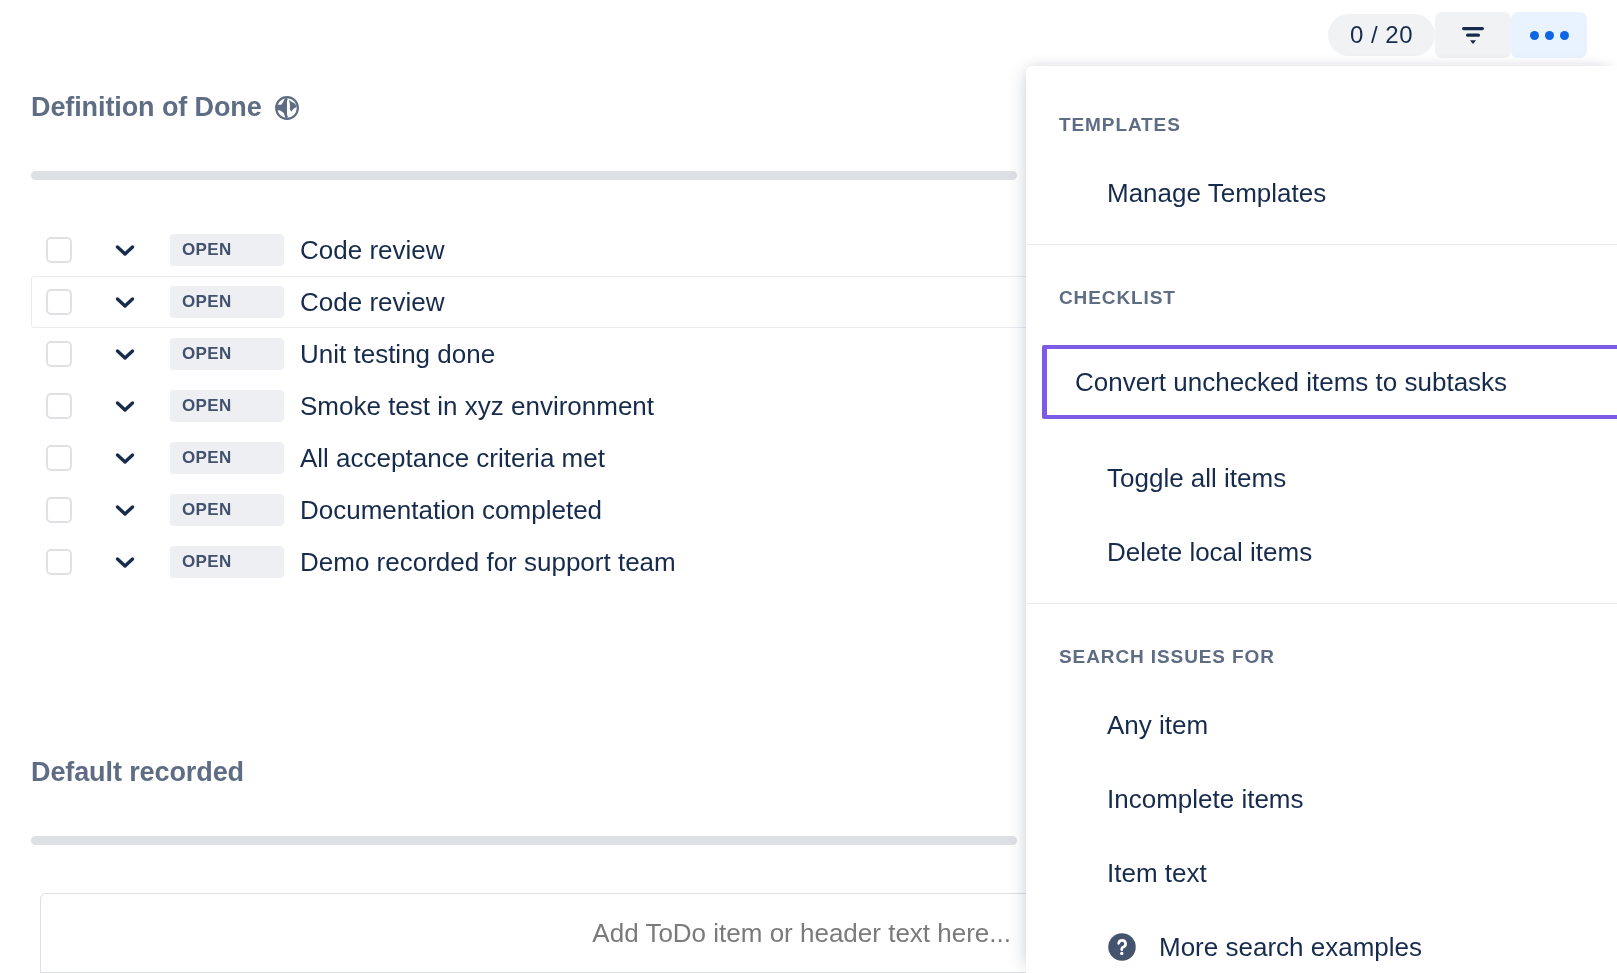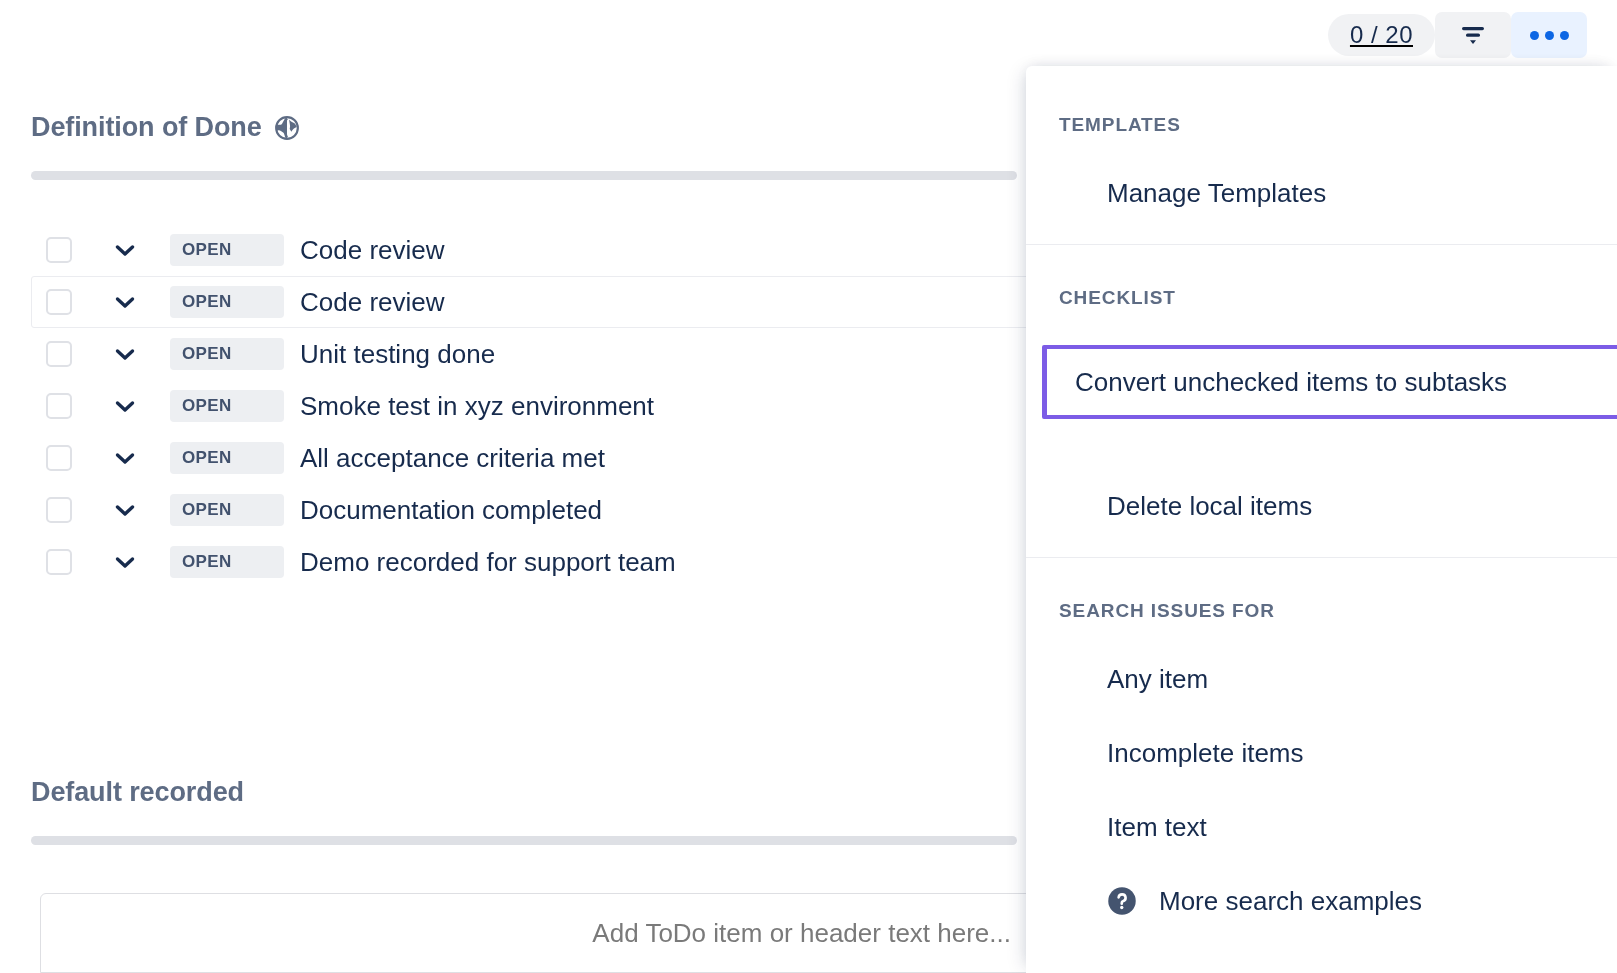--- a/index.html
+++ b/index.html
@@ -20,21 +20,20 @@
   }
 
   
   .toolbar {
     position: absolute;
     top: 12px;
     right: 30px;
     display: flex;
     align-items: center;
     z-index: 5;
-    text-decoration: underline;
   }
 
   .count-pill {
     background: #F1F2F4;
     color: #172B4D;
     border-radius: 22px;
     padding: 8px 22px;
     font-size: 24px;
     font-weight: 400;
     letter-spacing: 0.5px;
@@ -70,21 +69,20 @@
   }
 
   .section-title {
     display: flex;
     align-items: center;
     gap: 12px;
     color: #5E6C84;
     font-size: 27px;
     font-weight: bold;
     letter-spacing: -0.1px;
-    margin-top: 20px;
   }
   #dod-title { position: absolute; left: 31px; top: 92px; }
   #default-title { position: absolute; left: 31px; top: 757px; }
 
   .globe { display: block; }
 
   .divider-bar {
     position: absolute;
     left: 31px;
     width: 986px;
@@ -385,20 +383,21 @@
 
     <div class="menu-divider"></div>
 
     <div class="spacer-42"></div>
     <div class="menu-header">CHECKLIST</div>
     <div class="spacer-20"></div>
 
     <div class="menu-item boxed">Convert unchecked items to subtasks</div>
 
     <div class="spacer-20"></div>
+    <div class="menu-item">Toggle all items</div>
     <div class="spacer-28"></div>
     <div class="menu-item">Delete local items</div>
     <div class="spacer-28"></div>
 
     <div class="menu-divider"></div>
 
     <div class="spacer-42"></div>
     <div class="menu-header">SEARCH ISSUES FOR</div>
     <div class="spacer-34"></div>
     <div class="menu-item">Any item</div>

